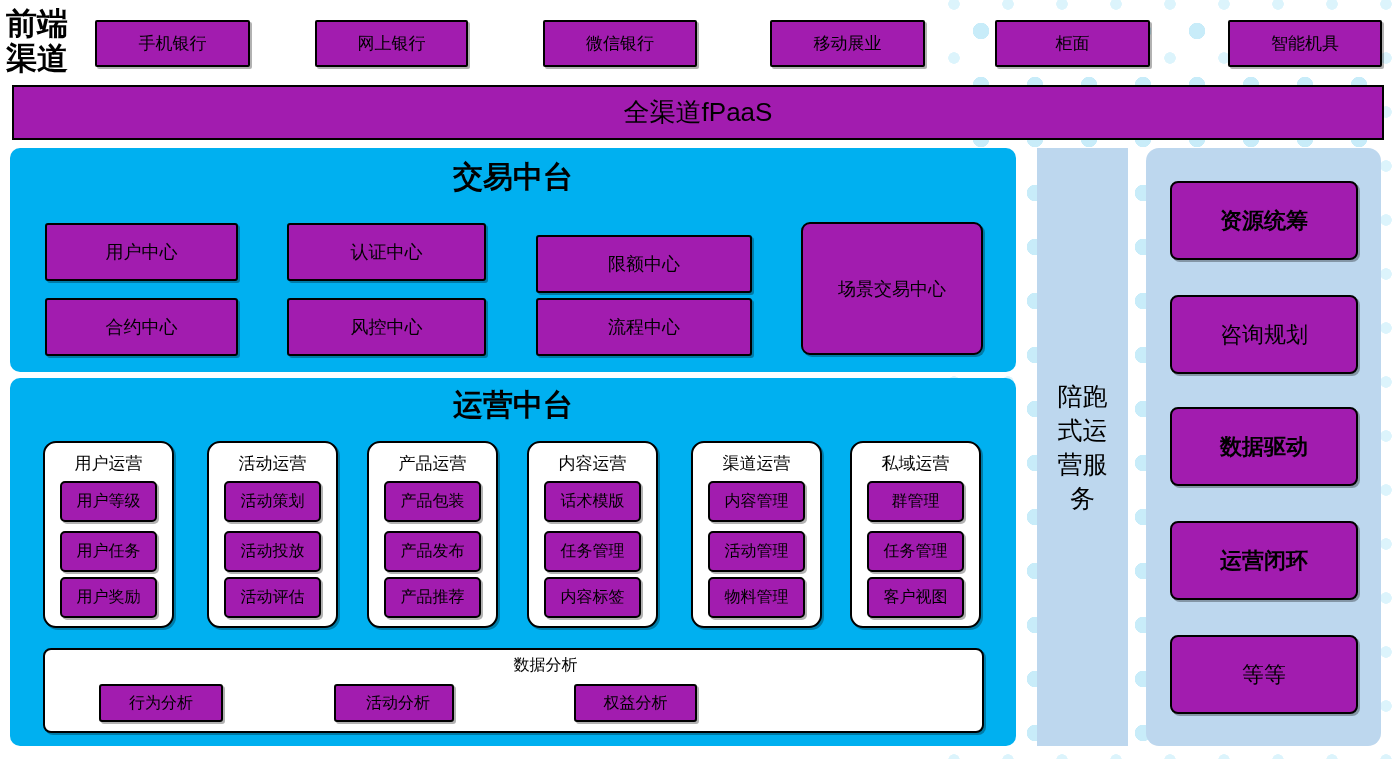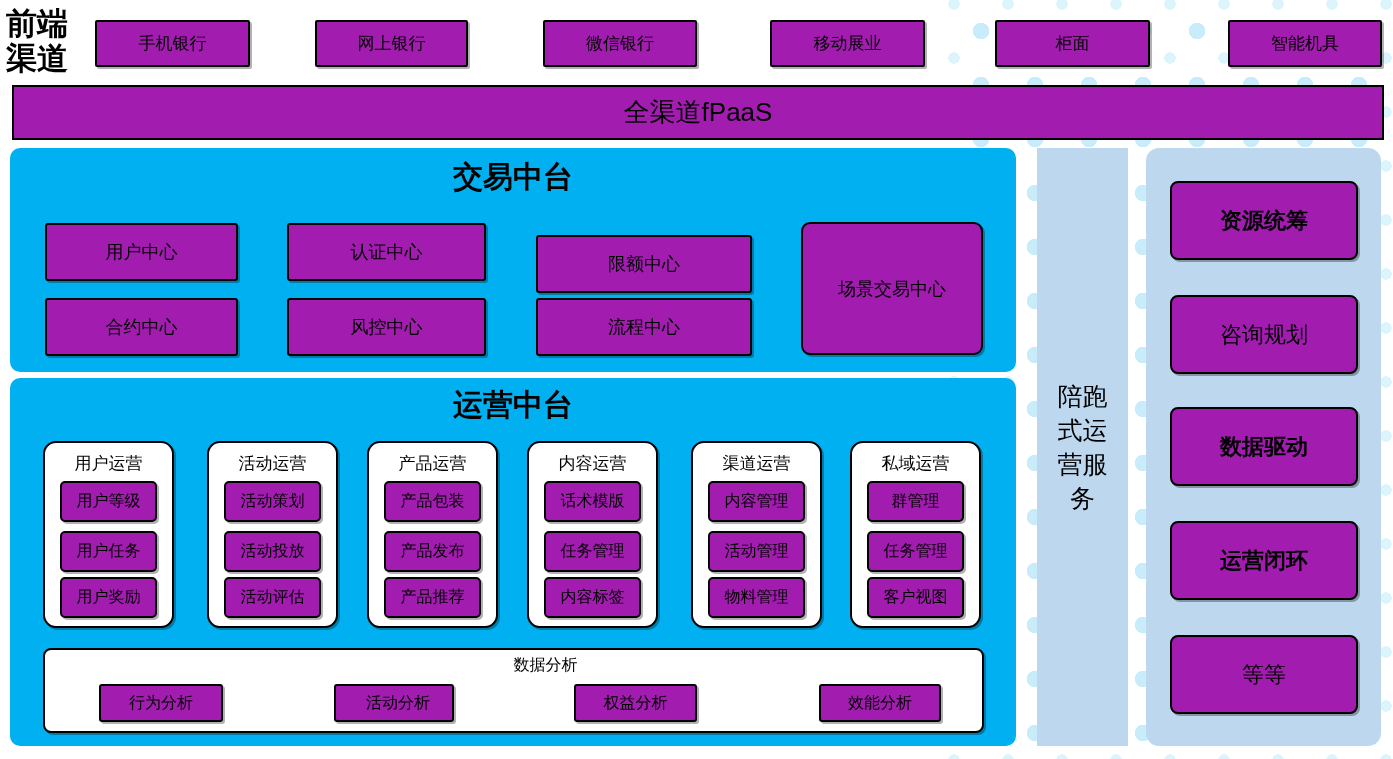--- a/index.html
+++ b/index.html
@@ -167,21 +167,20 @@
       <div class="box g-item gi0">群管理</div>
       <div class="box g-item gi1">任务管理</div>
       <div class="box g-item gi2">客户视图</div>
     </div>
 
     <div class="analysis">
       <div class="analysis-title">数据分析</div>
       <div class="box a-box ab0">行为分析</div>
       <div class="box a-box ab1">活动分析</div>
       <div class="box a-box ab2">权益分析</div>
-      <div class="box a-box ab3">效能分析</div>
     </div>
   </div>
 
   <div class="strip">
     <div class="strip-text">陪跑式运营服务</div>
   </div>
 
   <div id="right-panel">
     <div class="box r-box rb0 bold">资源统筹</div>
     <div class="box r-box rb1">咨询规划</div>

